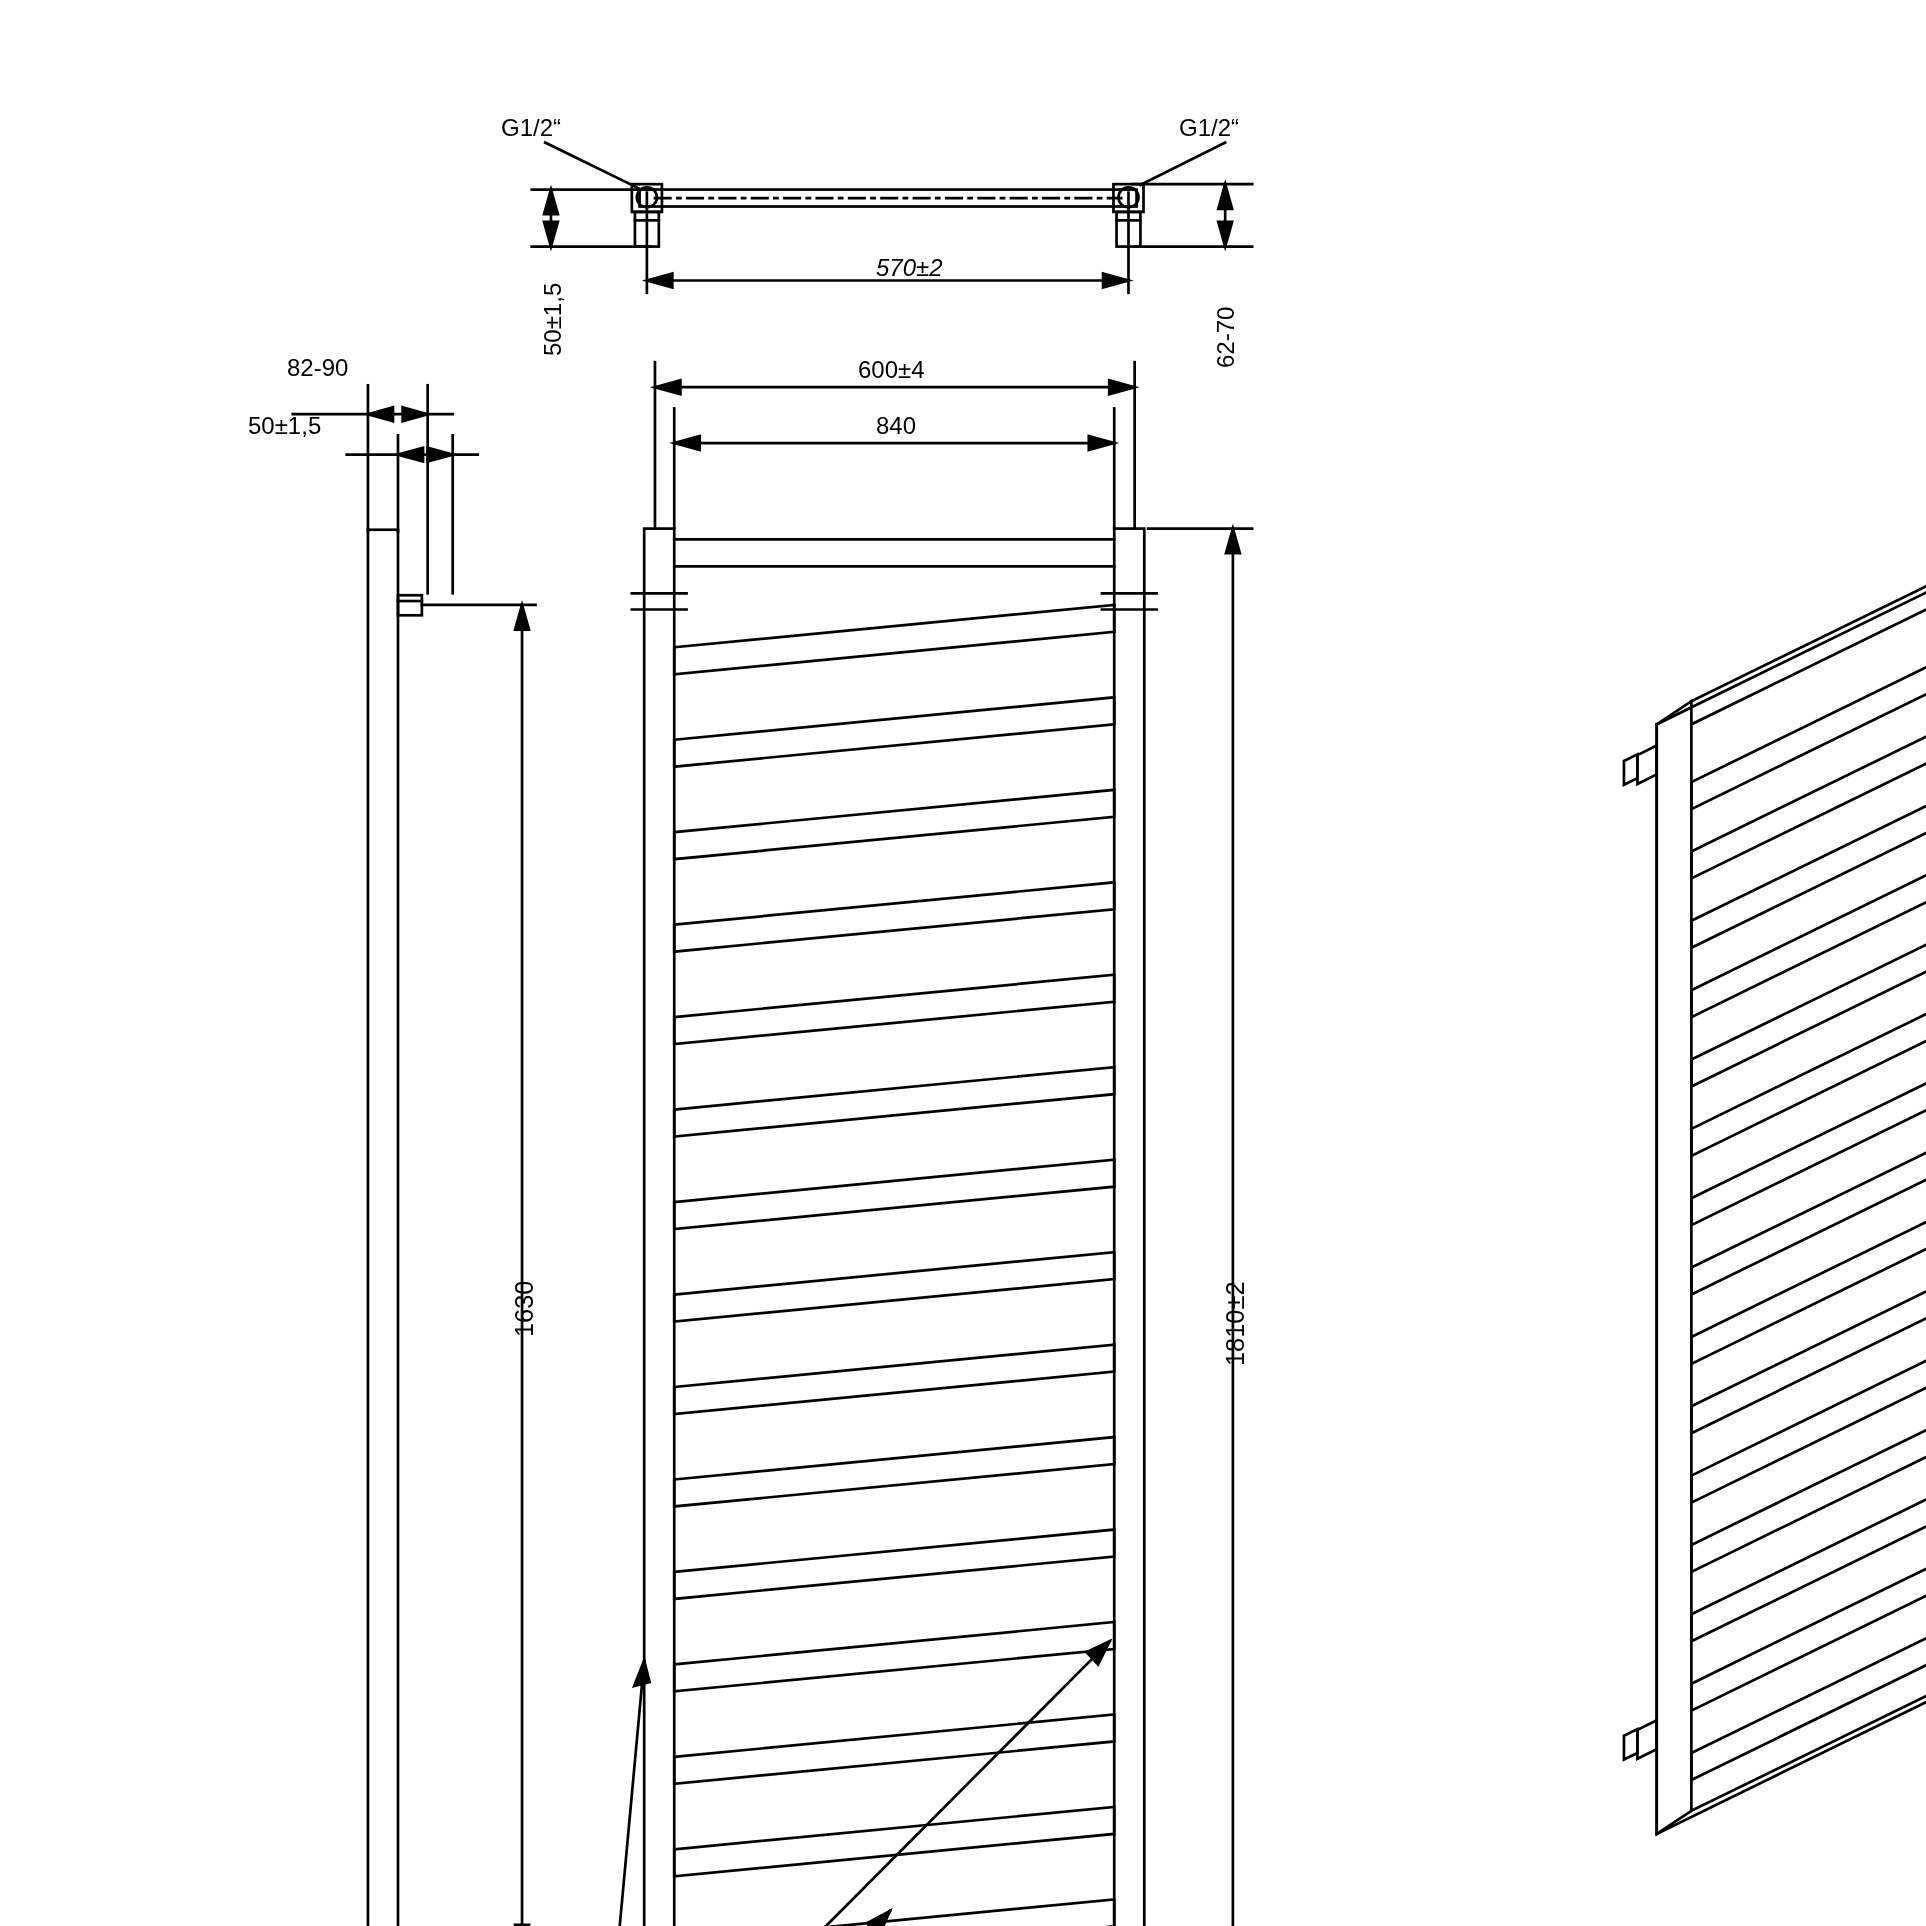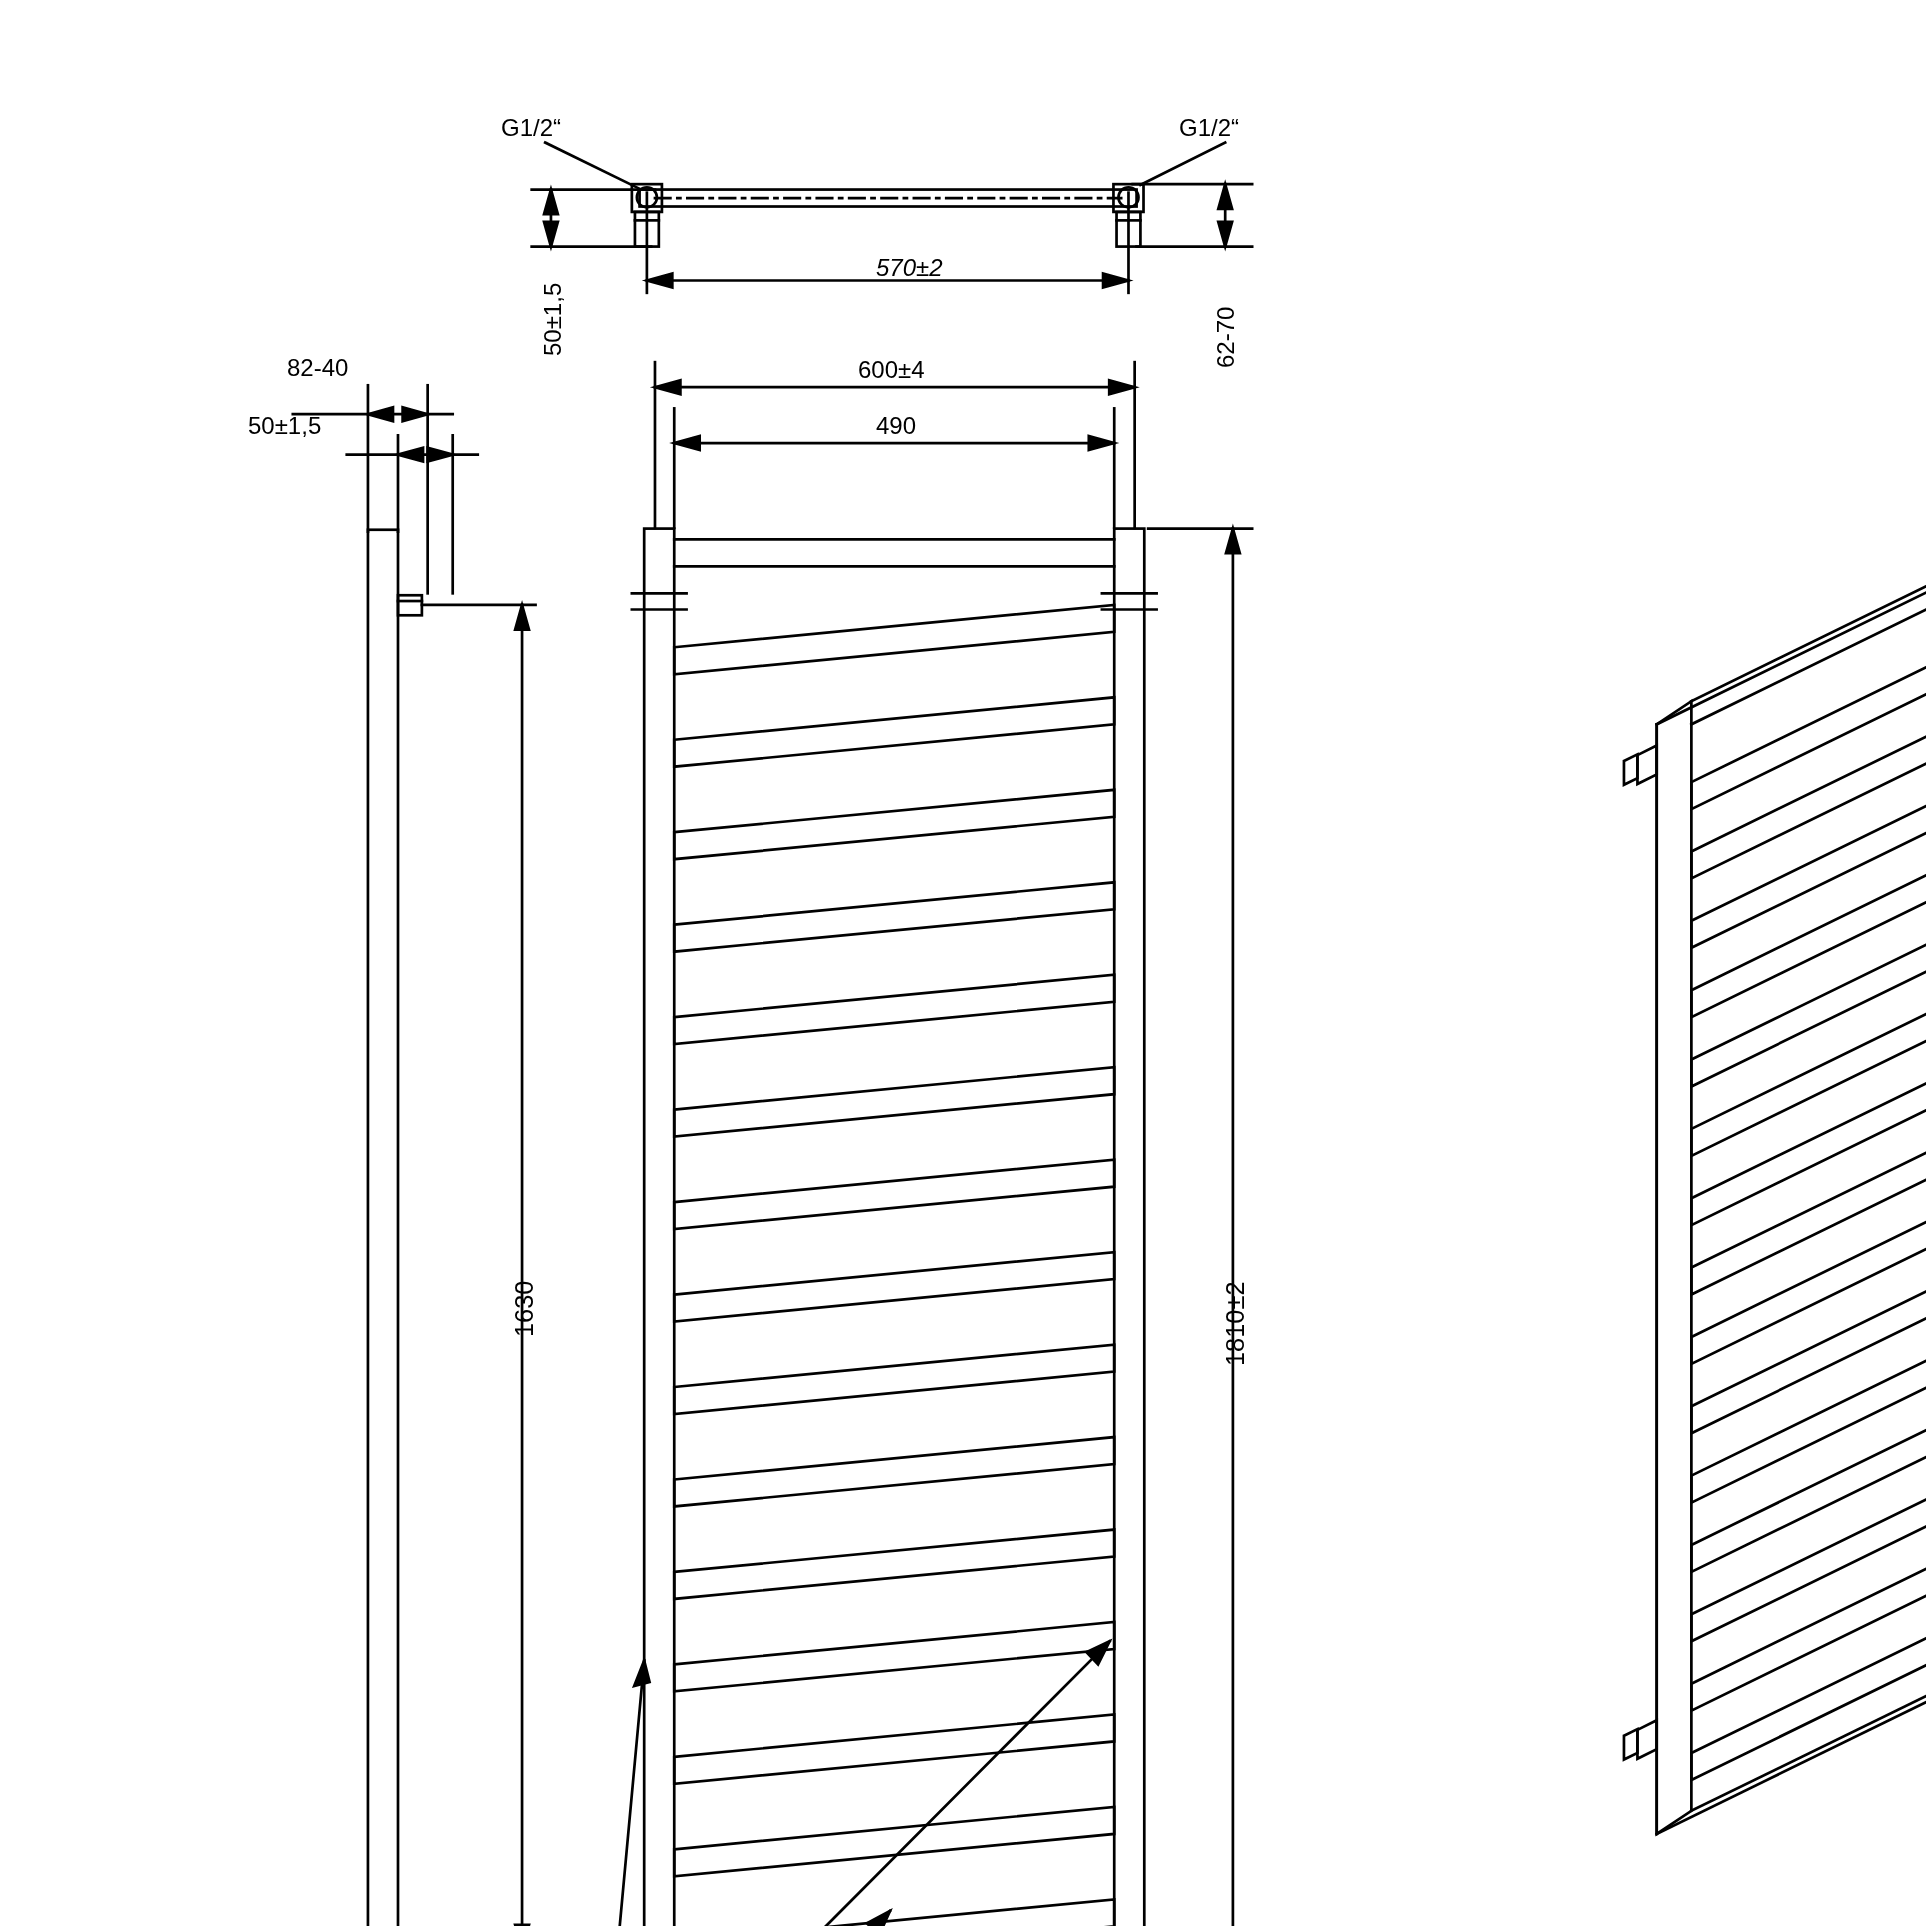--- a/index.html
+++ b/index.html
@@ -272,22 +272,22 @@
 
     </g>
   </svg>
 
   <div class="lbl" style="left:501px; top:116px;">G1/2“</div>
   <div class="lbl" style="left:1179px; top:116px;">G1/2“</div>
   <div class="lbl" style="left:876px; top:256px;font-style:italic;">570±2</div>
   <div class="lbl vert" style="left:541px; top:356px;">50±1,5</div>
   <div class="lbl vert" style="left:1214px; top:368px;">62-70</div>
 
-  <div class="lbl" style="left:287px; top:356px;">82-40</div>
+  <div class="lbl" style="left:287px; top:356px;">82-90</div>
   <div class="lbl" style="left:248px; top:414px;">50±1,5</div>
   <div class="lbl vert" style="left:512px; top:1337px; font-size:25.4px;">1630</div>
 
   <div class="lbl" style="left:858px; top:358px;">600±4</div>
-  <div class="lbl" style="left:876px; top:414px;">490</div>
+  <div class="lbl" style="left:876px; top:414px;">840</div>
   <div class="lbl vert" style="left:1223px; top:1366px; font-size:25.4px;">1810±2</div>
 
 </div>
 
 
 </body></html>

